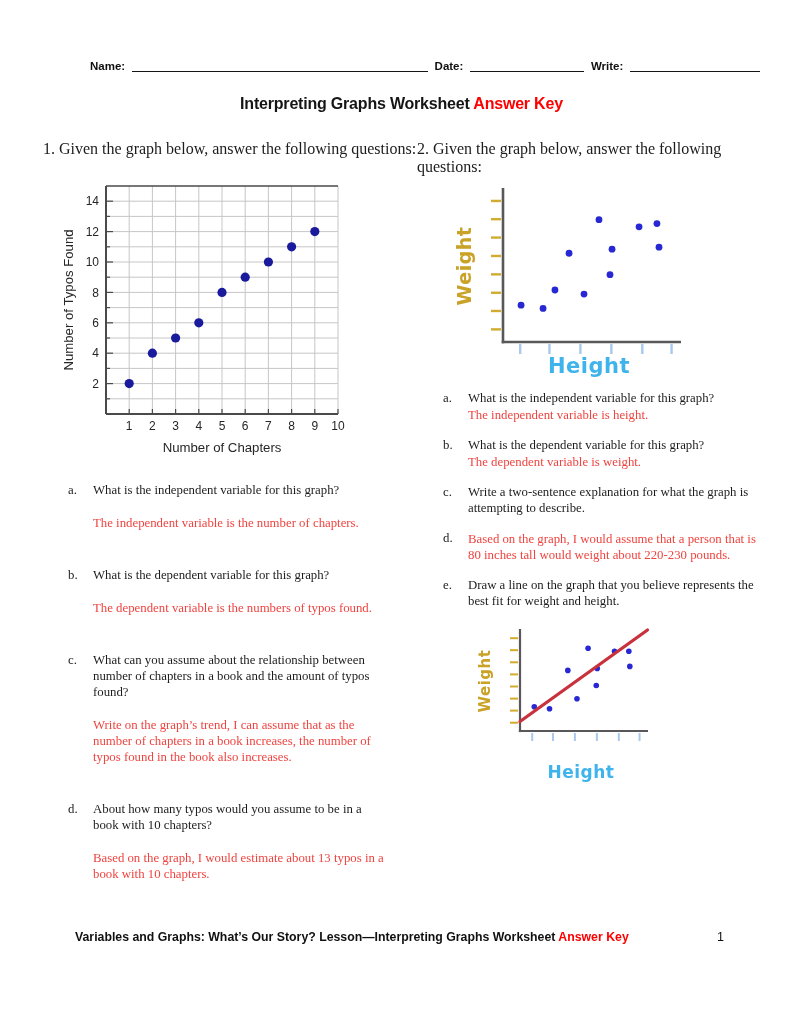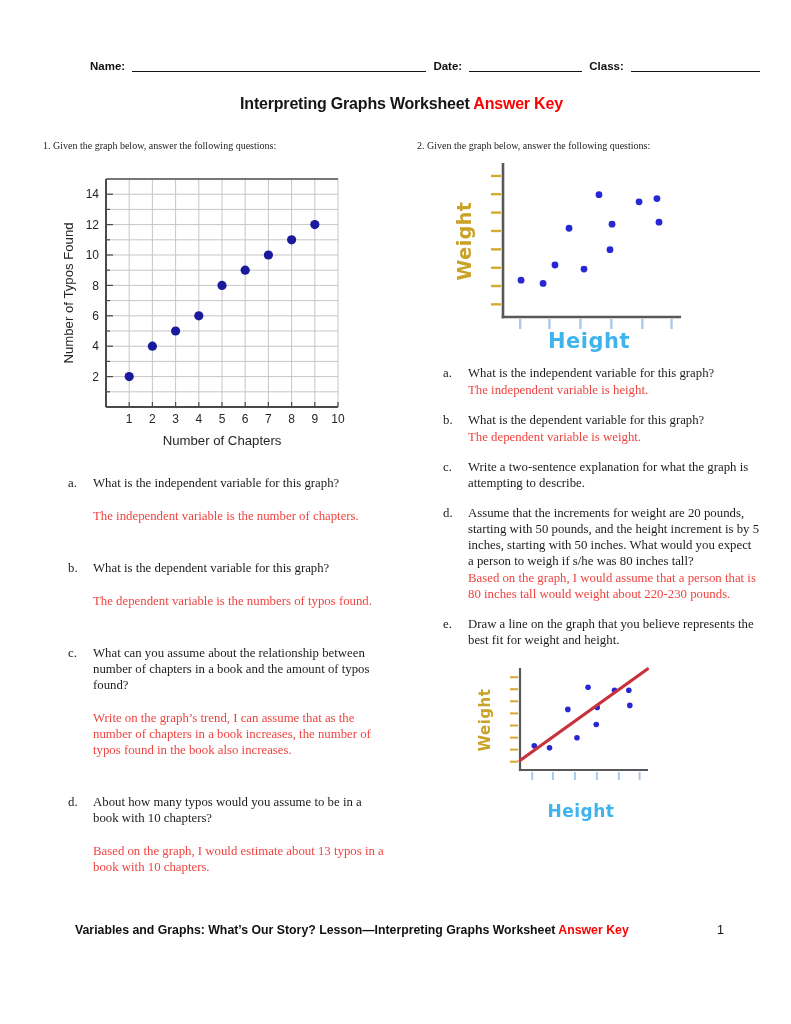--- a/index.html
+++ b/index.html
@@ -27,21 +27,21 @@
   .blank-line.class{flex:1.12;}
   
   .title{
     text-align:center;margin-top:17px;
     font-family:"Liberation Sans", sans-serif;font-weight:bold;
     font-size:16px;letter-spacing:-0.2px;color:#151515;
   }
   .red{color:var(--accent-red);}
   
   .columns{display:grid;grid-template-columns:374px 1fr;margin-top:21px;align-items:start;}
-  .intro{font-size:10px;color:var(--ink);}
+  .intro{font-size:16px;color:var(--ink);}
   .chart1{margin:10px 0 0 17px;}
   .chart2{margin:8px 0 0 38px;}
   .chart3{margin:6px 0 0 53px;}
   
   .items{display:block;}
   .col-left .items{margin-top:20px;}
   .col-right .items{margin-top:8px;}
   .qa-item{
     display:grid;grid-template-columns:25px auto;
     font-size:12.8px;line-height:16px;color:var(--ink);
@@ -65,21 +65,21 @@
 </head>
 <body>
 
 <div class="page">
 
   <div class="header-line">
     <span>Name:</span>
     <span class="blank-line name"></span>
     <span>Date:</span>
     <span class="blank-line date"></span>
-    <span>Class:</span>
+    <span>Write:</span>
     <span class="blank-line class"></span>
   </div>
 
   <h1 class="title"><span>Interpreting Graphs Worksheet </span><span class="red">Answer Key</span></h1>
 
   <div class="columns">
 
     <div class="col-left">
       <div class="intro">1. Given the graph below, answer the following questions:</div>
       <div class="chart1" id="chart-typos"><svg width="292" height="290" viewBox="0 0 292 290">
@@ -248,21 +248,20 @@
             <div>b.</div>
             <div class="qa-q">What is the dependent variable for this graph?</div>
             <div class="qa-a inline">The dependent variable is weight.</div>
           </div>
           <div class="qa-item">
             <div>c.</div>
             <div class="qa-q">Write a two-sentence explanation for what the graph is attempting to describe.</div>
           </div>
           <div class="qa-item">
             <div>d.</div>
-            <div class="qa-q">Assume that the increments for weight are 20 pounds, starting with 50 pounds, and the height increment is by 5 inches, starting with 50 inches. What would you expect a person to weigh if s/he was 80 inches tall?</div>
             <div class="qa-a inline">Based on the graph, I would assume that a person that is 80 inches tall would weight about 220-230 pounds.</div>
           </div>
           <div class="qa-item">
             <div>e.</div>
             <div class="qa-q">Draw a line on the graph that you believe represents the best fit for weight and height.</div>
           </div>
         </div>
       <div class="chart3" id="chart-hw-fit"><svg width="210" height="160" viewBox="0 0 210 160">
             <g stroke="#58585a" stroke-width="2.2">
               <line x1="50" y1="6" x2="50" y2="109.1"></line>

